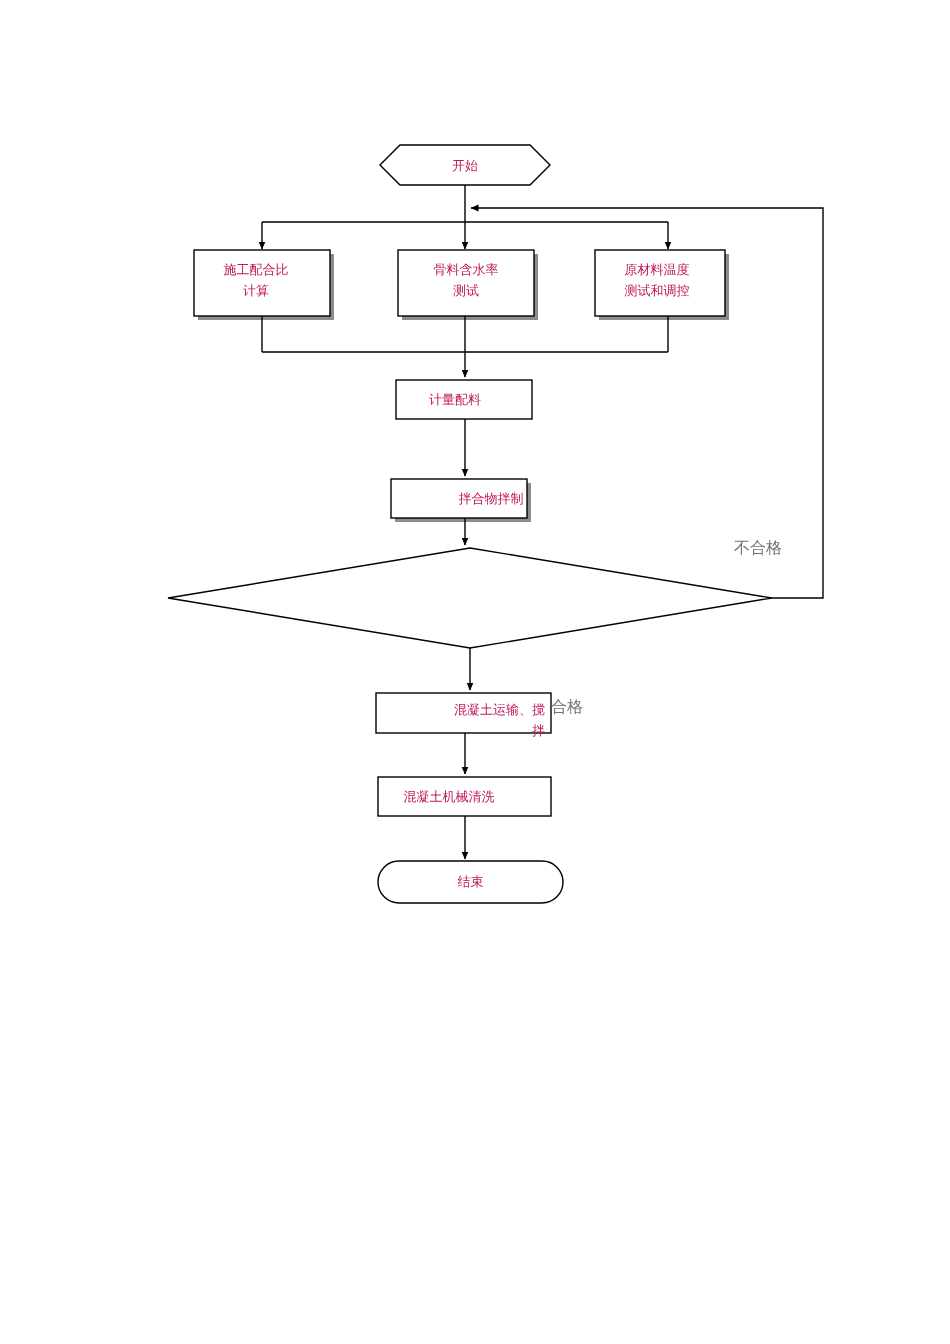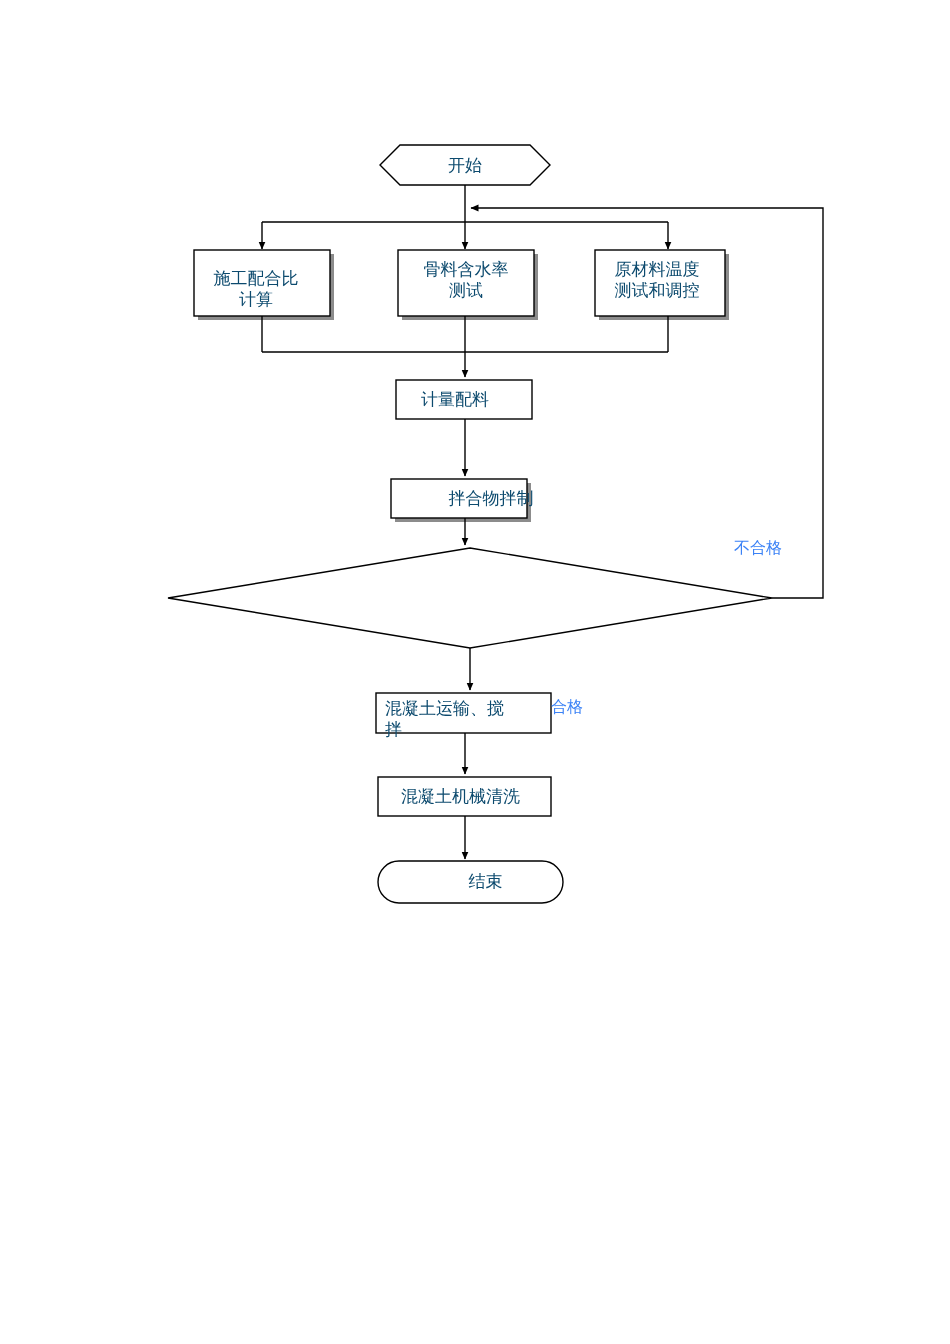--- a/index.html
+++ b/index.html
@@ -21,38 +21,37 @@
   }
   #flow-svg {
     position: absolute;
     left: 0;
     top: 0;
     width: 950px;
     height: 1344px;
   }
   .node-label {
     position: absolute;
-    font-size: 17px;
+    font-size: 13px;
     line-height: 21px;
-    color: #0c4a6e;
+    color: #be185d;
     white-space: pre-wrap;
     pointer-events: none;
   }
   .label-center {
     text-align: center;
   }
   .label-left {
-    text-align: left;
-    font-family: Liberation Mono, monospace;
+    text-align: right;
   }
   .edge-label {
     position: absolute;
     font-size: 16px;
     line-height: 19px;
-    color: #3b82f6;
+    color: #737373;
   }
 </style>
 </head>
 <body>
 
 <div id="flowchart-root">
 
   <svg id="flow-svg" viewBox="0 0 950 1344">
     <defs>
       <marker id="arrowhead" markerWidth="9" markerHeight="9" refX="7.5" refY="4" orient="auto" markerUnits="userSpaceOnUse">
@@ -108,38 +107,38 @@
 
       <path d="M465,816 L465,859" marker-end="url(#arrowhead)"></path>
 
       <rect x="378" y="861" width="185" height="42" rx="21" ry="21" fill="#ffffff" stroke="#000000" stroke-width="1.4"></rect>
 
     </g>
   </svg>
 
   <div class="node-label label-center" style="left:380px; top:155px; width:170px;">开始</div>
 
-  <div class="node-label label-center" style="left:194px; top:268px; width:124px;">施工配合比
+  <div class="node-label label-center" style="left:194px; top:259px; width:124px;">施工配合比
 计算</div>
 
   <div class="node-label label-center" style="left:398px; top:259px; width:136px;">骨料含水率
 测试</div>
 
   <div class="node-label label-center" style="left:595px; top:259px; width:124px;">原材料温度
 测试和调控</div>
 
   <div class="node-label label-center" style="left:396px; top:389px; width:118px;">计量配料</div>
 
   <div class="node-label label-center" style="left:391px; top:488px; width:136px;padding-left:32px;">拌合物拌制</div>
 
 
   <div class="node-label label-left" style="left:385px; top:699px; width:160px;">混凝土运输、搅
 拌</div>
 
-  <div class="node-label label-center" style="left:378px; top:786px; width:142px;text-align:right;">混凝土机械清洗</div>
+  <div class="node-label label-center" style="left:378px; top:786px; width:142px;">混凝土机械清洗</div>
 
-  <div class="node-label label-center" style="left:393px; top:871px; width:185px;">结束</div>
+  <div class="node-label label-center" style="left:378px; top:871px; width:185px;">结束</div>
 
   <div class="edge-label" style="left:734px; top:538px;">不合格</div>
 
   <div class="edge-label" style="left:551px; top:652px;margin-top:45px;">合格</div>
 
 </div>
 
 </body></html>

